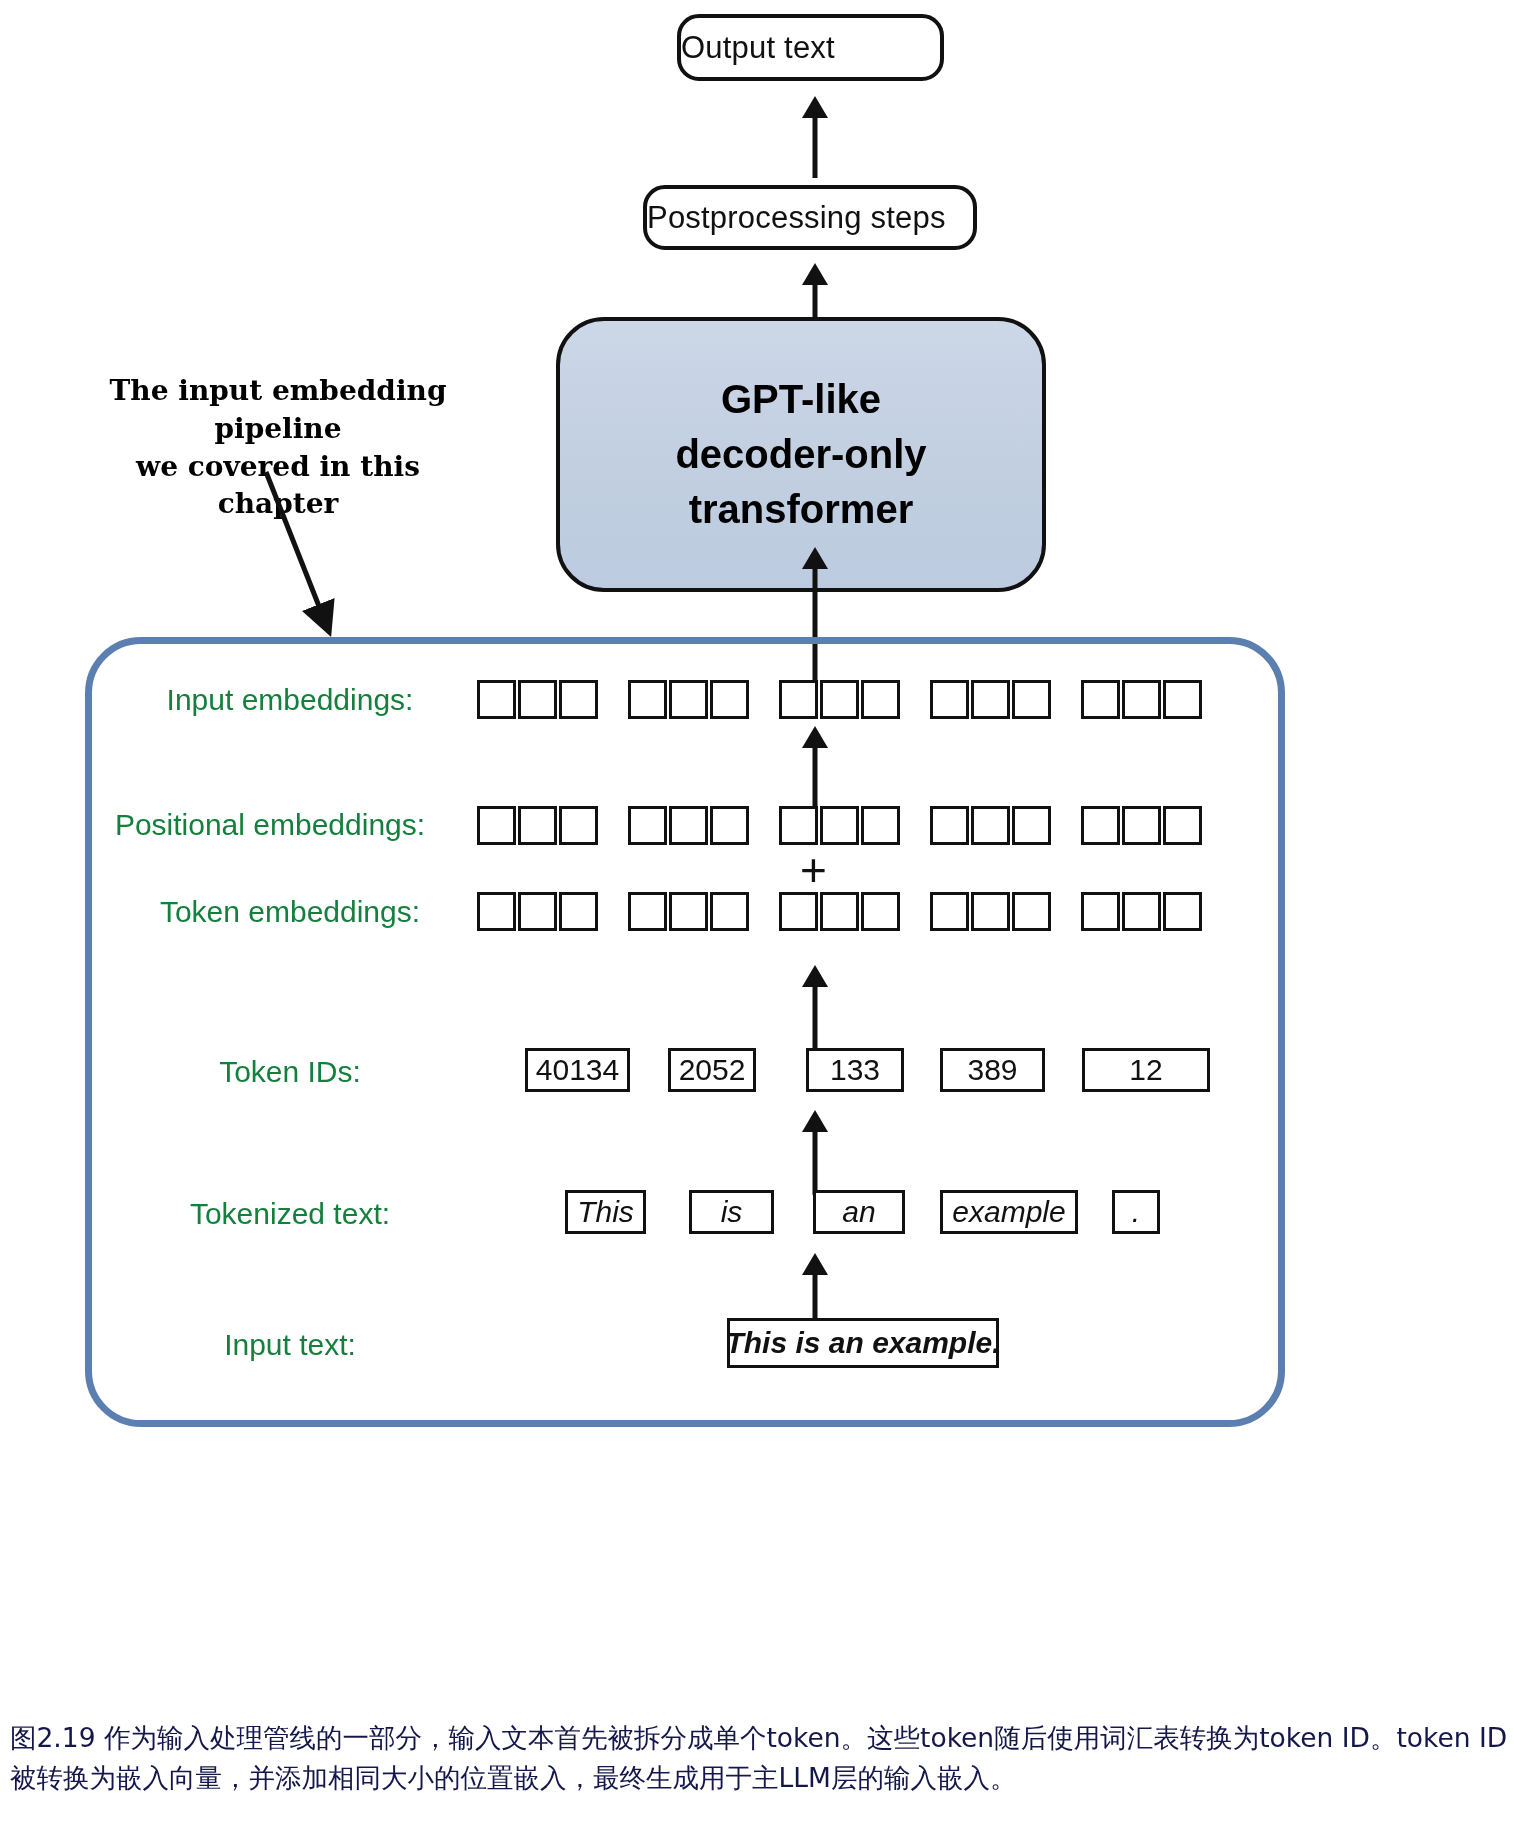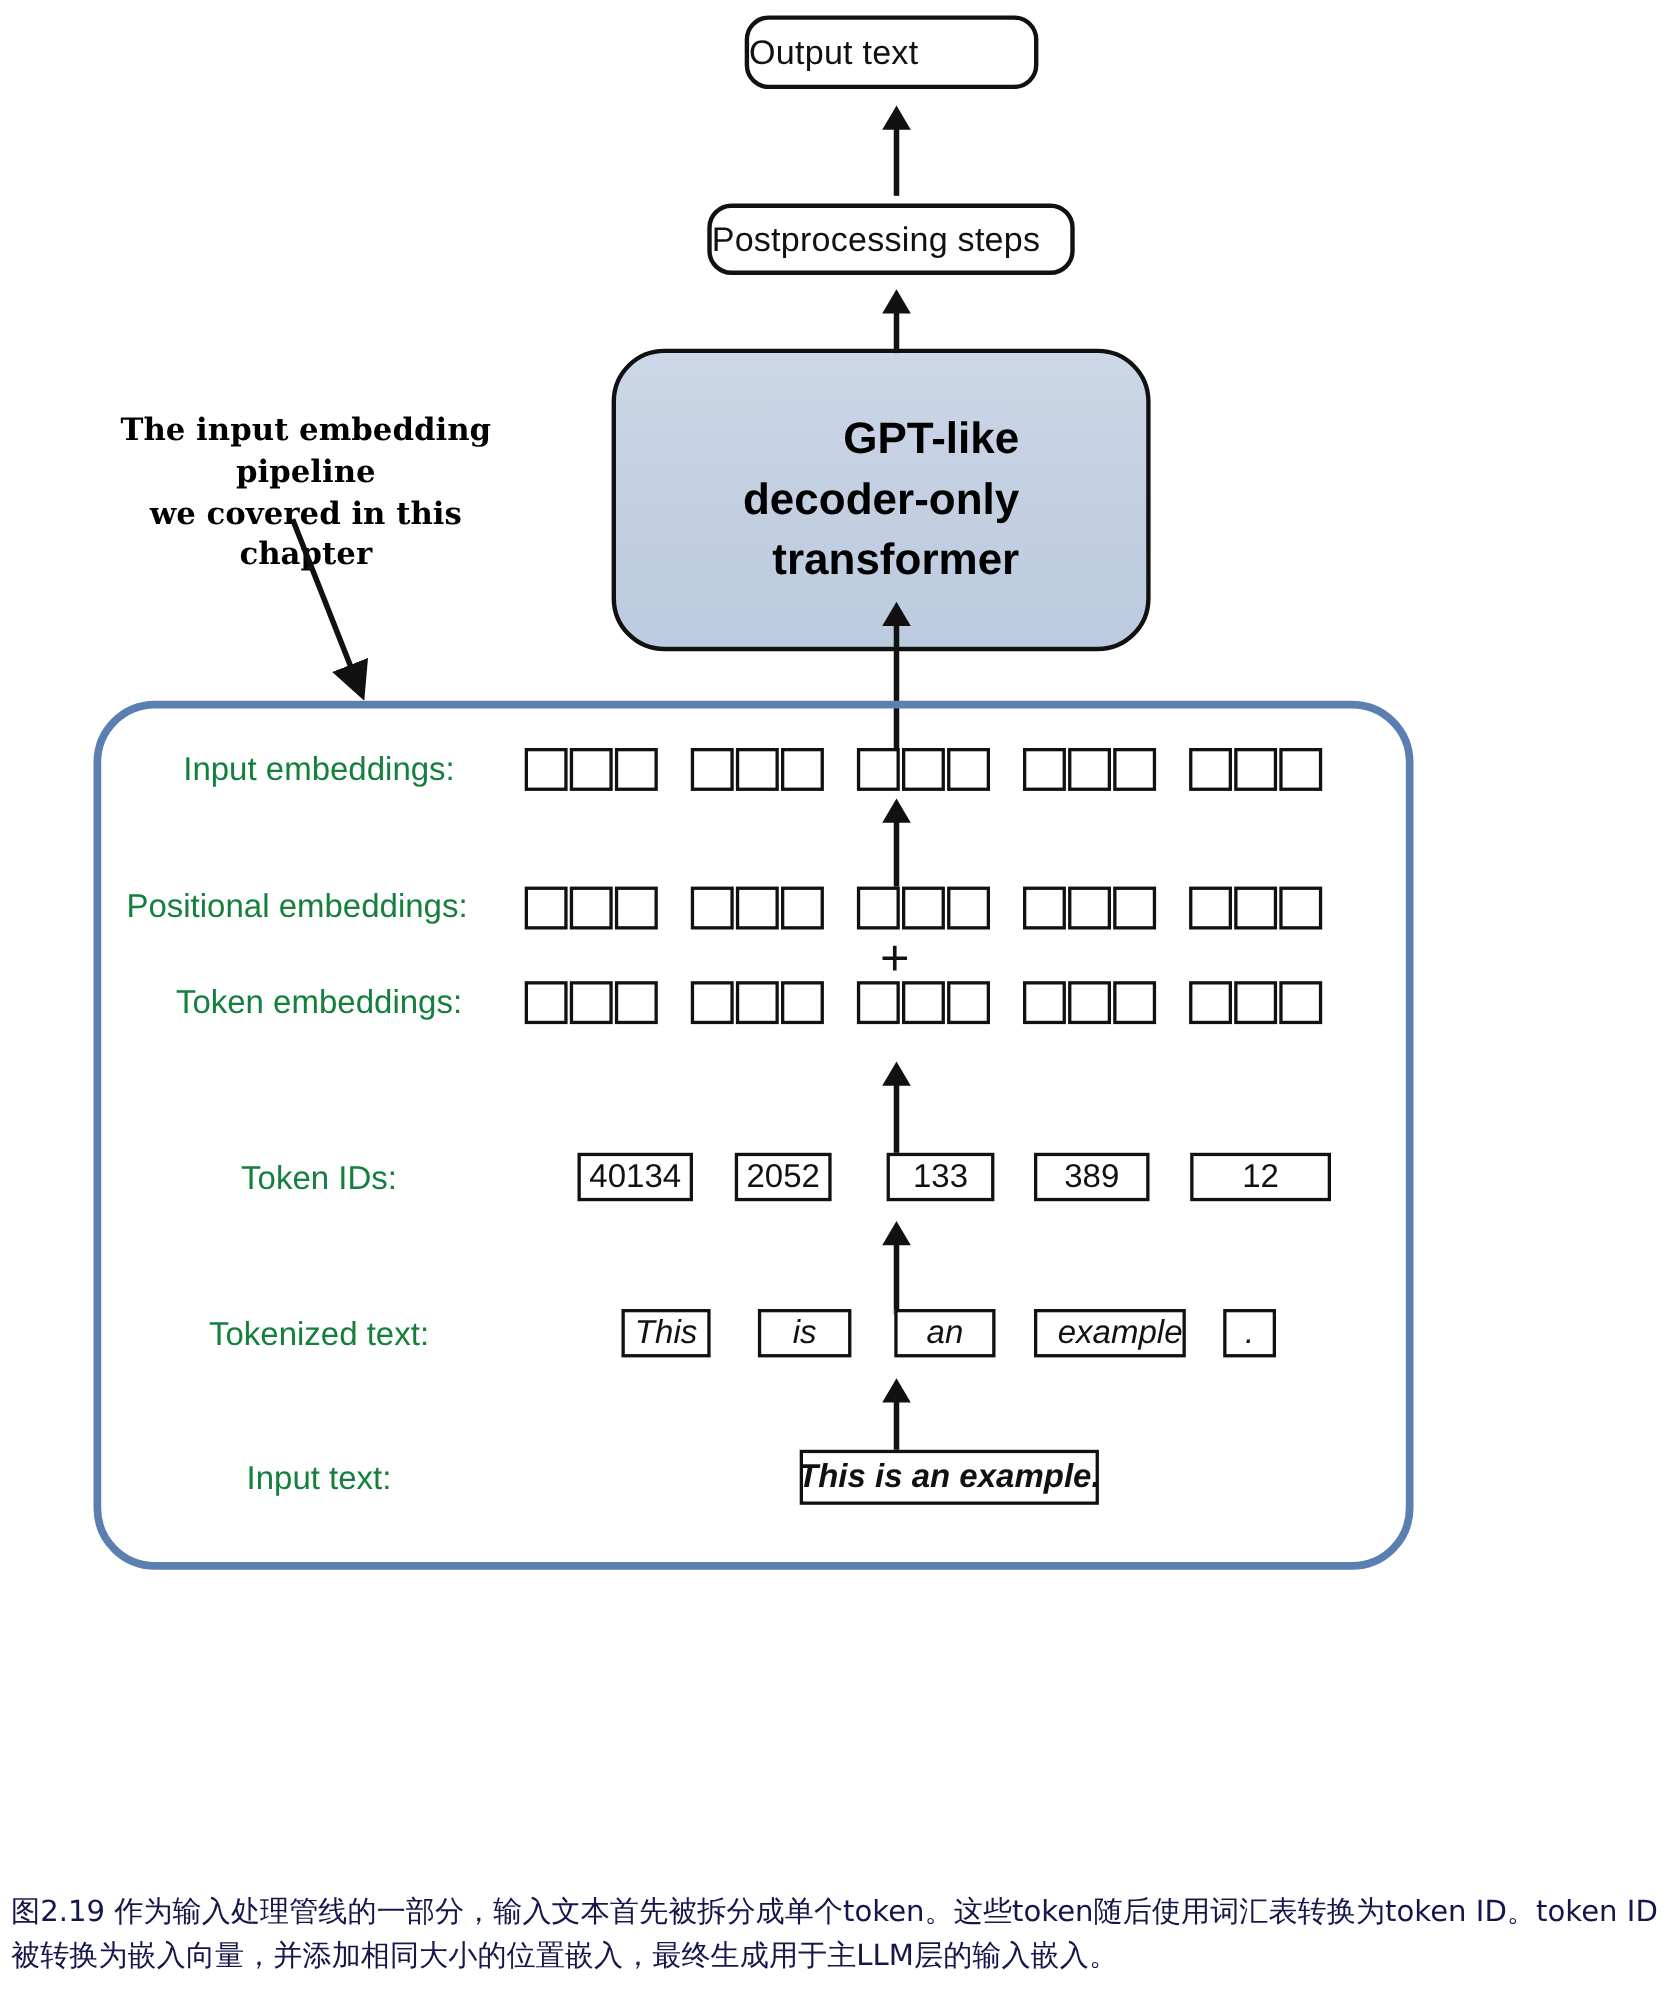--- a/index.html
+++ b/index.html
@@ -17,21 +17,21 @@
     font-size:31px;color:#111;letter-spacing:.2px;
     white-space:nowrap;
   }
   #output-text-box{left:677px;top:14px;width:267px;height:67px;font-size:31px;}
   #postproc-box{left:643px;top:185px;width:334px;height:65px;font-size:31px;}
 
   #gpt-box{
     position:absolute;left:556px;top:317px;width:490px;height:275px;
     border:4px solid #111;border-radius:48px;box-sizing:border-box;
     background:linear-gradient(180deg,#ccd7e7 0%,#c2cfe1 55%,#bccbe0 100%);
-    display:flex;align-items:center;justify-content:center;text-align:right;
+    display:flex;align-items:center;justify-content:center;text-align:center;
     font-weight:bold;font-size:40px;line-height:1.38;color:#000;
   }
 
   
   #pipeline-box{
     position:absolute;left:85px;top:637px;width:1200px;height:790px;
     border:7px solid #5b7fb0;border-radius:56px;box-sizing:border-box;
     background:transparent;
   }
 
@@ -264,21 +264,21 @@
   <div class="vrow" style="left:517px;top:1190px;">
     <div class="vbox ital" style="width:81px;">
         <span>This</span>
       </div>
     <div class="vbox ital" style="width:85px;margin-left:43px;">
         <span>is</span>
       </div>
     <div class="vbox ital" style="width:92px;margin-left:39px;">
         <span>an</span>
       </div>
-    <div class="vbox ital" style="width:138px;margin-left:35px;justify-content:flex-end;">
+    <div class="vbox ital" style="width:138px;margin-left:35px;">
         <span>example</span>
       </div>
     <div class="vbox ital" style="width:48px;margin-left:34px;">
         <span>.</span>
       </div>
   </div>
 
   <div class="arrow" style="left:800px;top:1253px;width:30px;height:82px;">
     <div class="head"></div>
     <div class="shaft" style="top:20px;height:62px;"></div>

